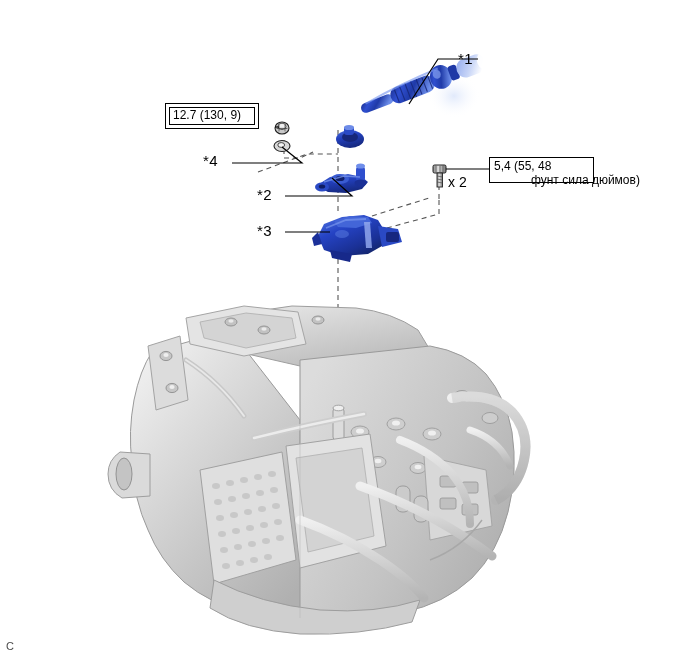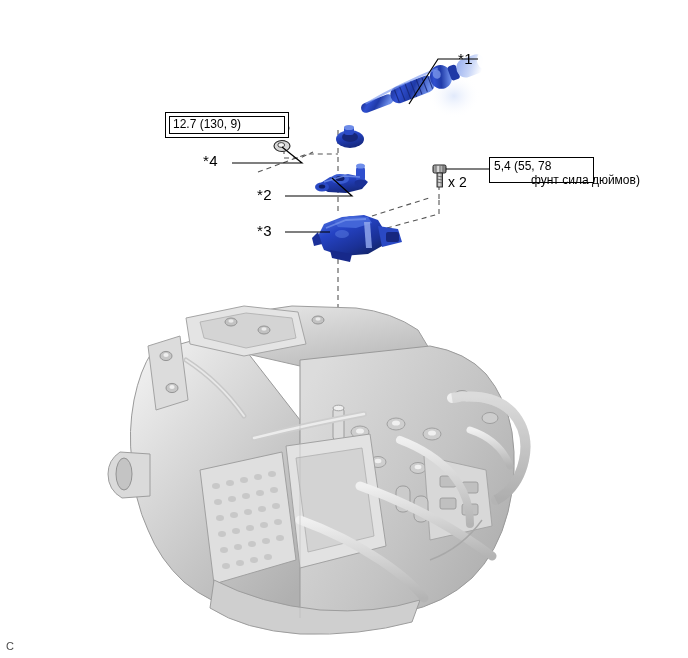--- a/index.html
+++ b/index.html
@@ -396,27 +396,27 @@
 
       <path d="M254 438 Q310 424 364 414" stroke="#cdcdcd" stroke-width="6" fill="none" stroke-linecap="round"></path>
       <path d="M254 438 Q310 424 364 414" stroke="#ececec" stroke-width="2.4" fill="none" stroke-linecap="round"></path>
 
       <path d="M430 560 Q462 548 482 520" stroke="#a8a8a8" stroke-width="1.4" fill="none"></path>
       <path d="M300 366 L300 618" stroke="#b4b4b4" stroke-width="1" fill="none" opacity="0.5"></path>
     </g>
 
   </svg>
 
-  <div class="torque-box" style="left:165px; top:112px; width:124px; height:26px;">
+  <div class="torque-box" style="left:165px; top:103px; width:94px; height:26px;">
     <div class="torque-box-inner" style="left:3px; top:3px; right:3px; bottom:3px;"></div>
     <div class="torque-text" style="left:7px; top:5px;">12.7 (130, 9)</div>
   </div>
 
   <div class="torque-box" style="left:489px; top:157px; width:105px; height:26px;"></div>
-  <div class="torque-text" style="left:494px; top:160px;">5,4 (55, 78</div>
+  <div class="torque-text" style="left:494px; top:160px;">5,4 (55, 48</div>
   <div class="torque-text" style="left:492px; top:174px;margin-left:39px;">фунт сила дюймов)</div>
 
   <div class="callout-label" style="left:458px; top:50px;">*1</div>
 
   <div class="callout-label" style="left:257px; top:186px;">*2</div>
 
   <div class="callout-label" style="left:257px; top:222px;">*3</div>
 
   <div class="callout-label" style="left:203px; top:152px;">*4</div>
 

